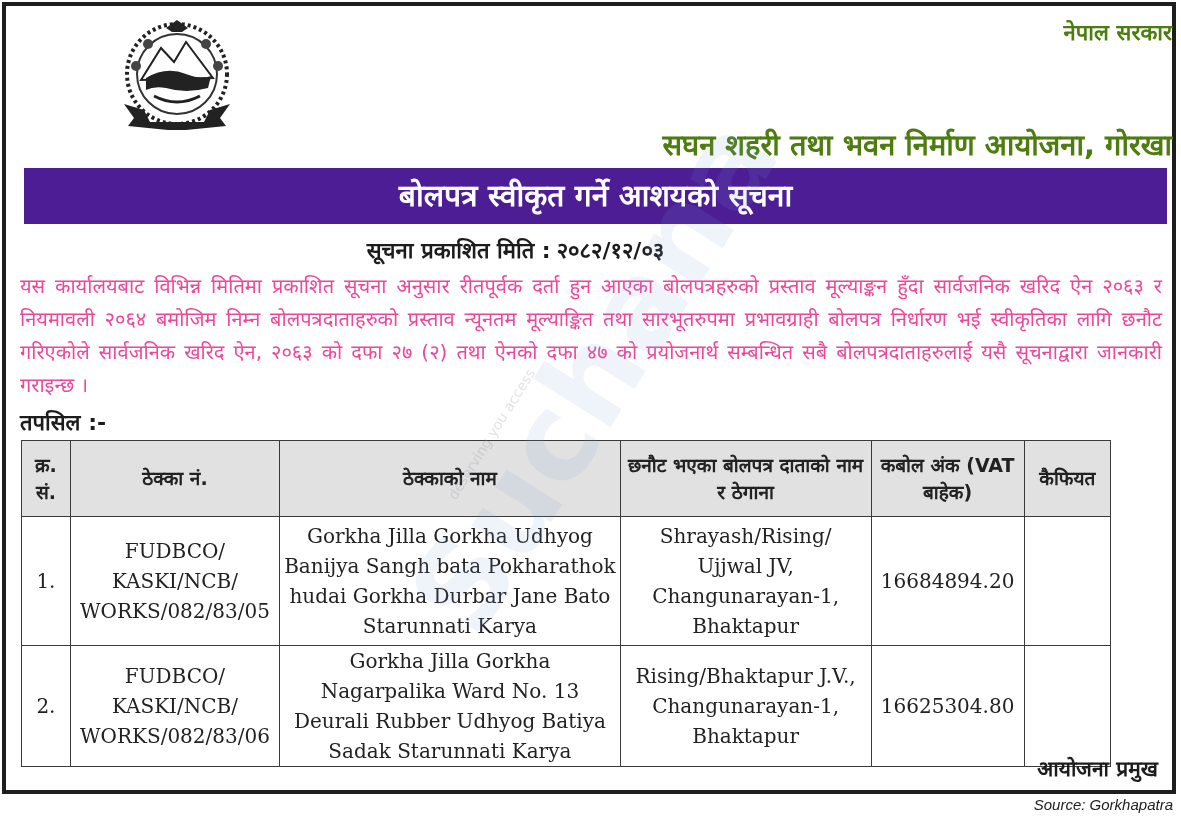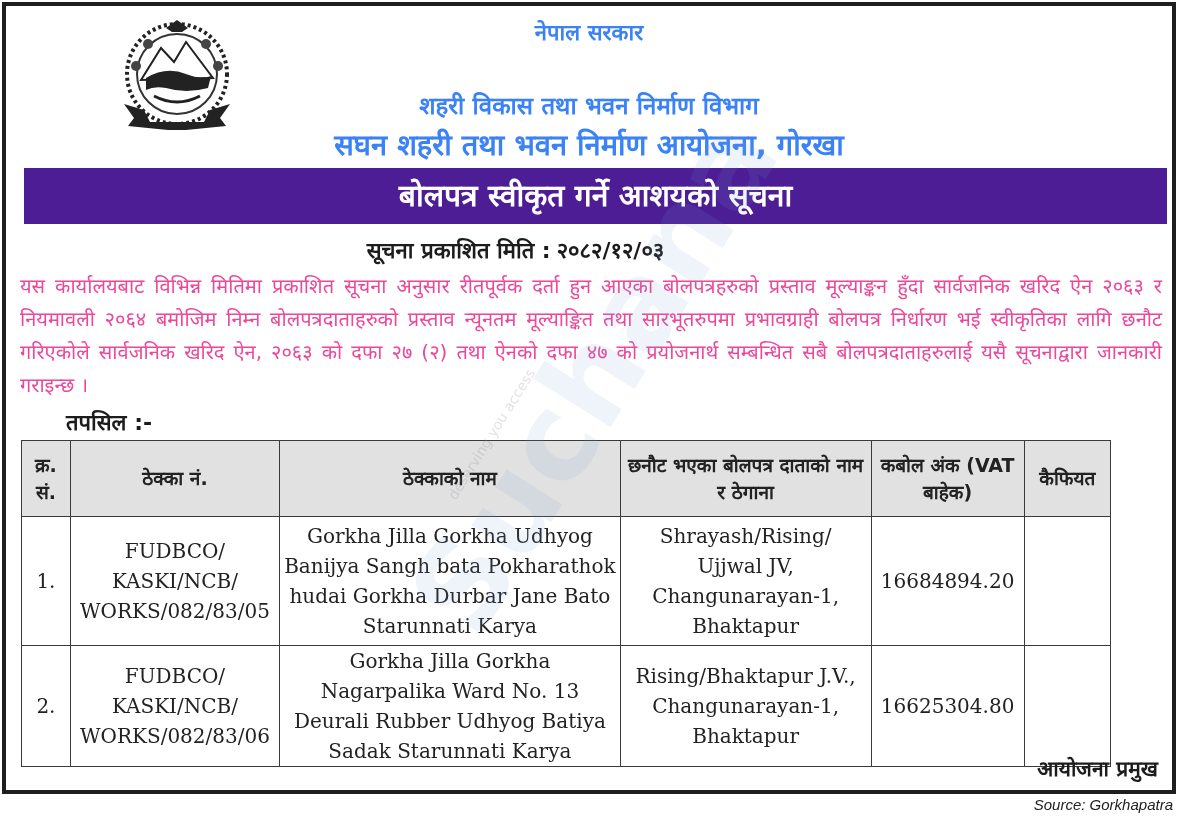--- a/index.html
+++ b/index.html
@@ -7,21 +7,21 @@
     width: 1181px; height: 821px; background: #ffffff; position: relative; overflow: hidden;
     font-family: "DejaVu Serif", serif; color: #1c1c1c;
   }
   .frame {
     position: absolute; left: 2px; top: 2px; width: 1166px; height: 784px;
     border: 4px solid #1e1e1e; background: #fff;
   }
   .emblem {
     position: absolute; left: 110px; top: 12px; width: 122px; height: 118px;
   }
-  .hdr { position: absolute; left: 0; width: 1166px; text-align: center; font-family: "DejaVu Sans", sans-serif; font-weight: bold; color: #3b82f6; }
+  .hdr { position: absolute; left: 0; width: 1166px; text-align: right; font-family: "DejaVu Sans", sans-serif; font-weight: bold; color: #4d7c0f; }
   .h1 { top: 10px; font-size: 22px; }
   .h2 { top: 46px; font-size: 22px; }
   .h3 { top: 82px; font-size: 24px; }
   .h4 { top: 118px; font-size: 29px; }
   .banner {
     position: absolute; left: 18px; top: 162px; width: 1143px; height: 56px;
     background: #4c1d95; color: #fff; text-align: center;
     font-family: "DejaVu Sans", sans-serif; font-weight: bold; font-size: 30px; line-height: 56px;
   }
   .pubdate {
@@ -29,21 +29,21 @@
     font-family: "DejaVu Sans", sans-serif; font-weight: bold; font-size: 22px;
   }
   .pubdate .lbl { margin-right: 6px; }
   .para {
     position: absolute; left: 14px; top: 264px; width: 1142px;
     font-family: "DejaVu Sans", sans-serif; font-size: 20px; line-height: 33px;
     text-align: justify; text-align-last: left; color: #ec4899;
   }
   .tapasil {
     position: absolute; left: 14px; top: 400px;
-    font-family: "DejaVu Sans", sans-serif; font-weight: bold; font-size: 22px; margin-left: 46px;
+    font-family: "DejaVu Sans", sans-serif; font-weight: bold; font-size: 22px;
   }
   table.list {
     position: absolute; left: 15px; top: 434px; width: 1090px;
     border-collapse: collapse; font-family: "DejaVu Serif", serif;
   }
   table.list th, table.list td { border: 1.5px solid #3a3a3a; text-align: center; vertical-align: middle; padding: 0 4px; }
   table.list th {
     background: #e1e1e1; font-family: "DejaVu Sans", sans-serif; font-weight: bold; font-size: 19px; height: 75px; line-height: 27px; color: #222;
   }
   table.list td { font-size: 20px; line-height: 30px; color: #222; }
@@ -83,21 +83,20 @@
       <path d="M8 86 L28 92 L34 104 L88 104 L94 92 L114 86 L104 100 L110 108 L70 112 L52 112 L12 108 L18 100 Z" fill="#222"></path>
       <path d="M50 10 L61 2 L72 10 L66 14 L56 14 Z" fill="#222"></path>
       <circle cx="32" cy="26" r="5" fill="#444"></circle>
         <circle cx="90" cy="26" r="5" fill="#444"></circle>
       <circle cx="20" cy="48" r="5" fill="#444"></circle>
         <circle cx="102" cy="48" r="5" fill="#444"></circle>
     </svg>
   </div>
 
   <div class="hdr h1">नेपाल सरकार</div>
-  <div class="hdr h3">शहरी विकास तथा भवन निर्माण विभाग</div>
   <div class="hdr h4">सघन शहरी तथा भवन निर्माण आयोजना, गोरखा</div>
 
   <div class="banner">बोलपत्र स्वीकृत गर्ने आशयको सूचना</div>
 
   <div class="pubdate">
     <span class="lbl">सूचना प्रकाशित मिति :</span><span>२०८२/१२/०३</span>
   </div>
 
   <div class="para">यस कार्यालयबाट विभिन्न मितिमा प्रकाशित सूचना अनुसार रीतपूर्वक दर्ता हुन आएका बोलपत्रहरुको प्रस्ताव मूल्याङ्कन हुँदा सार्वजनिक खरिद ऐन २०६३ र नियमावली २०६४ बमोजिम निम्न बोलपत्रदाताहरुको प्रस्ताव न्यूनतम मूल्याङ्कित तथा सारभूतरुपमा प्रभावग्राही बोलपत्र निर्धारण भई स्वीकृतिका लागि छनौट गरिएकोले सार्वजनिक खरिद ऐन, २०६३ को दफा २७ (२) तथा ऐनको दफा ४७ को प्रयोजनार्थ सम्बन्धित सबै बोलपत्रदाताहरुलाई यसै सूचनाद्वारा जानकारी गराइन्छ ।</div>
 

